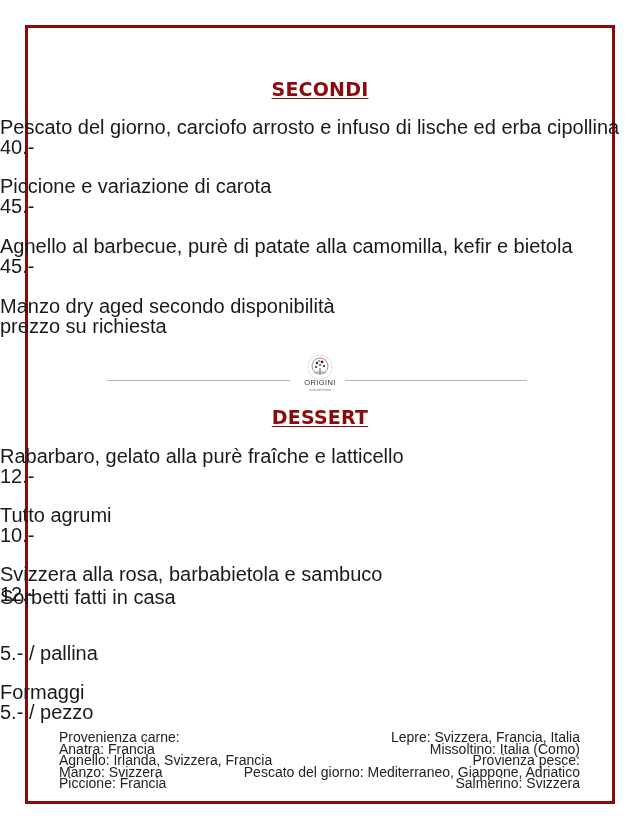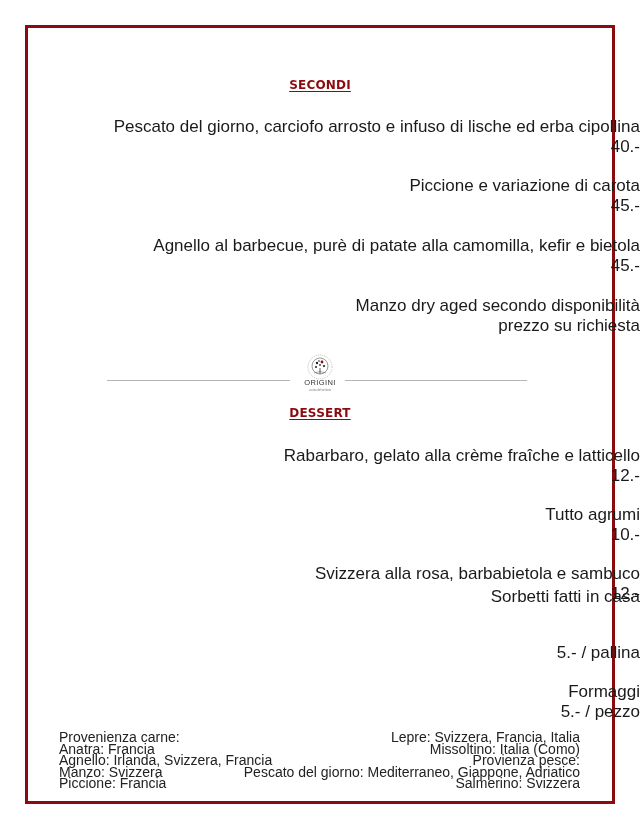--- a/index.html
+++ b/index.html
@@ -1,20 +1,20 @@
 <!DOCTYPE html>
 <html><head>
 <meta charset="utf-8">
 <style>
   html, body { margin:0; padding:0; background:#ffffff; }
   body { width:640px; height:828px; position:relative; overflow:hidden; font-family:"Liberation Sans", sans-serif; color:#1a1a1a; }
   .frame { position:absolute; left:25px; top:25px; width:584px; height:773px; border:3px solid #8b0a0e; box-sizing:content-box; }
-  .section-title { position:absolute; left:0; width:640px; text-align:center; color:#8b0a0e; font-family:"DejaVu Sans", sans-serif; font-weight:bold; font-size:12px; letter-spacing:0.2px; }
+  .section-title { position:absolute; left:0; width:640px; text-align:center; color:#8b0a0e; font-family:"DejaVu Sans", sans-serif; font-weight:bold; font-size:19px; letter-spacing:0.2px; }
   .section-title span { text-decoration:underline; text-decoration-thickness:1px; text-underline-offset:2px; }
-  .item { position:absolute; left:0; width:640px; text-align:right; font-size:17px; line-height:20px; color:#1a1a1a; }
+  .item { position:absolute; left:0; width:640px; text-align:left; font-size:20px; line-height:20px; color:#1a1a1a; }
   .divider { position:absolute; top:380px; height:0; border-top:1.5px solid #b5b5b5; }
   .logo { position:absolute; left:298px; top:352px; width:44px; height:40px; }
   .footer { position:absolute; top:732px; font-size:14px; line-height:11.6px; color:#222; }
   .footer.left { left:59px; text-align:left; }
   .footer.right { right:60px; text-align:right; }
   .footer div { white-space:nowrap; }
 </style>
 </head>
 <body>
 
@@ -48,21 +48,21 @@
     <circle cx="21" cy="9" r="0.8" fill="#222"></circle>
     <line x1="22" y1="16" x2="22" y2="22" stroke="#333" stroke-width="0.8"></line>
     <path d="M16 21 Q22 18 28 21" fill="none" stroke="#555" stroke-width="0.5"></path>
     <text x="22" y="33" text-anchor="middle" font-family="Liberation Sans, sans-serif" font-size="7.5" fill="#333" letter-spacing="0.4">ORIGINI</text>
     <text x="22" y="38.5" text-anchor="middle" font-family="Liberation Sans, sans-serif" font-size="2.6" fill="#777">cucina del territorio</text>
   </svg>
 </div>
 
 <div class="section-title" style="top:406px;"><span>DESSERT</span></div>
 
-<div class="item" style="top:446px;">Rabarbaro, gelato alla crème fraîche e latticello</div>
+<div class="item" style="top:446px;">Rabarbaro, gelato alla purè fraîche e latticello</div>
 <div class="item" style="top:466px;">12.-</div>
 
 <div class="item" style="top:505px;">Tutto agrumi</div>
 <div class="item" style="top:525px;">10.-</div>
 
 <div class="item" style="top:564px;">Svizzera alla rosa, barbabietola e sambuco</div>
 <div class="item" style="top:584px;">12.-</div>
 
 <div class="item" style="top:587px;">Sorbetti fatti in casa</div>
 <div class="item" style="top:643px;">5.- / pallina</div>

